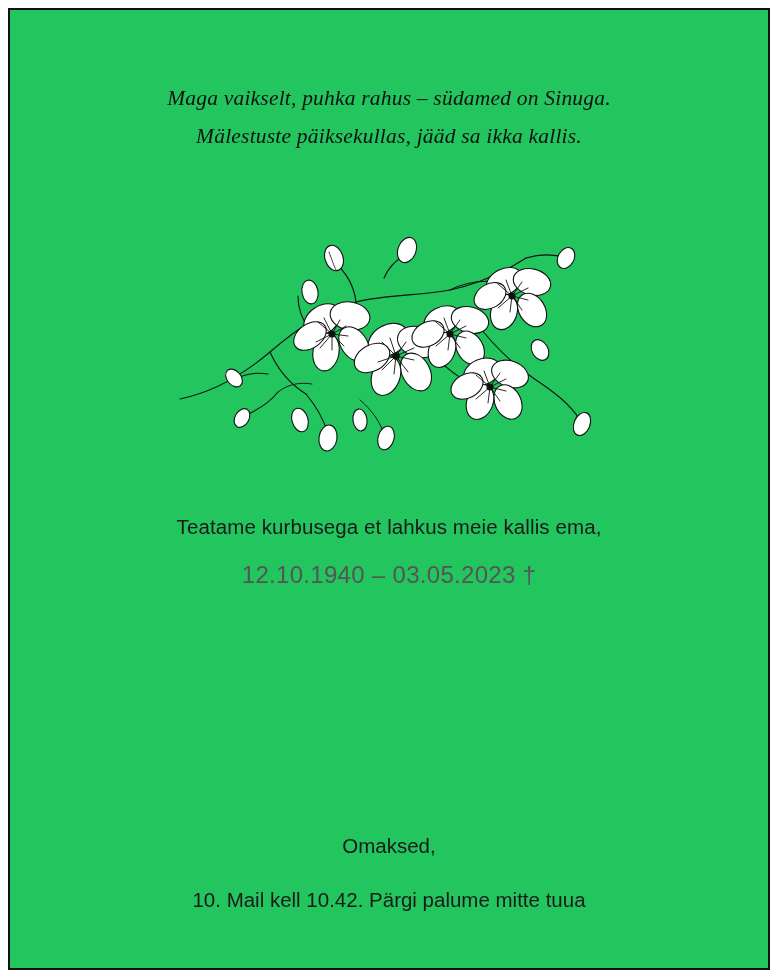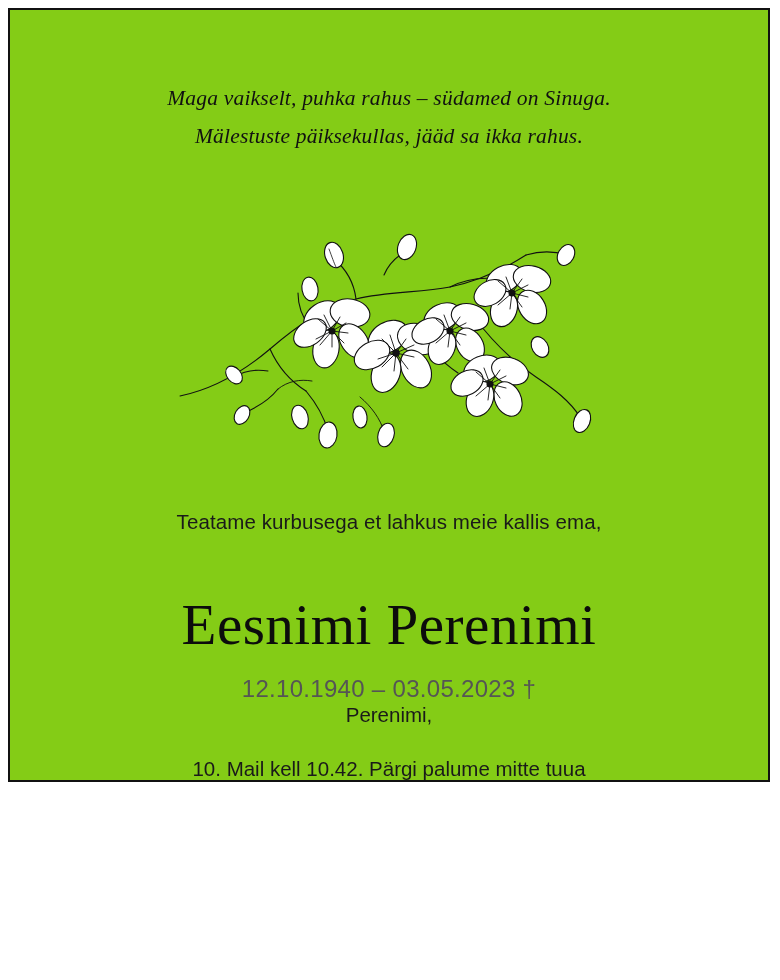--- a/index.html
+++ b/index.html
@@ -12,23 +12,23 @@
     height: 980px;
     font-family: "Liberation Sans", sans-serif;
     color: #111111;
     overflow: hidden;
   }
   .card {
     position: absolute;
     left: 8px;
     top: 8px;
     width: 762px;
-    height: 774px;
+    height: 962px;
     border: 2px solid #111111;
-    background: #84cc16;
+    background: #22c55e;
     box-sizing: border-box;
     display: flex;
     flex-direction: column;
     align-items: center;
   }
   .verse {
     margin-top: 70px;
     text-align: center;
     font-family: "Liberation Serif", serif;
     font-style: italic;
@@ -89,21 +89,21 @@
   }
   .details div { white-space: nowrap; }
 </style>
 </head>
 <body>
 
 <div class="card">
 
   <div class="verse">
     <div>Maga vaikselt, puhka rahus – südamed on Sinuga.</div>
-    <div>Mälestuste päiksekullas, jääd sa ikka rahus.</div>
+    <div>Mälestuste päiksekullas, jääd sa ikka kallis.</div>
   </div>
 
   <div class="art">
     <svg width="430" height="245" viewBox="0 0 430 245" fill="none" stroke="#111" stroke-width="1.1" stroke-linecap="round" stroke-linejoin="round">
 
       <path d="M6 175 C40 168 70 150 96 128 C124 104 150 86 182 78 C214 70 246 72 276 66 C306 60 330 48 352 34"></path>
       <path d="M96 128 C104 146 116 160 132 170"></path>
       <path d="M132 170 C142 182 150 196 154 210"></path>
       <path d="M182 78 C180 62 172 48 160 38"></path>
       <path d="M276 66 C292 58 308 56 324 58"></path>
@@ -242,24 +242,23 @@
       <path d="M186 176 C198 186 206 198 210 210" stroke-width="0.9"></path>
       <g fill="#fff">
         <ellipse cx="212" cy="214" rx="8" ry="12" transform="rotate(16 212 214)"></ellipse>
         <ellipse cx="186" cy="196" rx="7" ry="11" transform="rotate(-8 186 196)"></ellipse>
       </g>
     </svg>
   </div>
 
   <div class="announce">Teatame kurbusega et lahkus meie kallis ema,</div>
 
-  <div class="name">Eesnimi Perenimi</div>
 
   <div class="dates">12.10.1940 – 03.05.2023 †</div>
 
   <div class="footer">
-    <div class="from">Perenimi,</div>
+    <div class="from">Omaksed,</div>
     <div class="details">
       <div>10. Mail kell 10.42. Pärgi palume mitte tuua</div>
     </div>
   </div>
 
 </div>
 
 </body></html>

